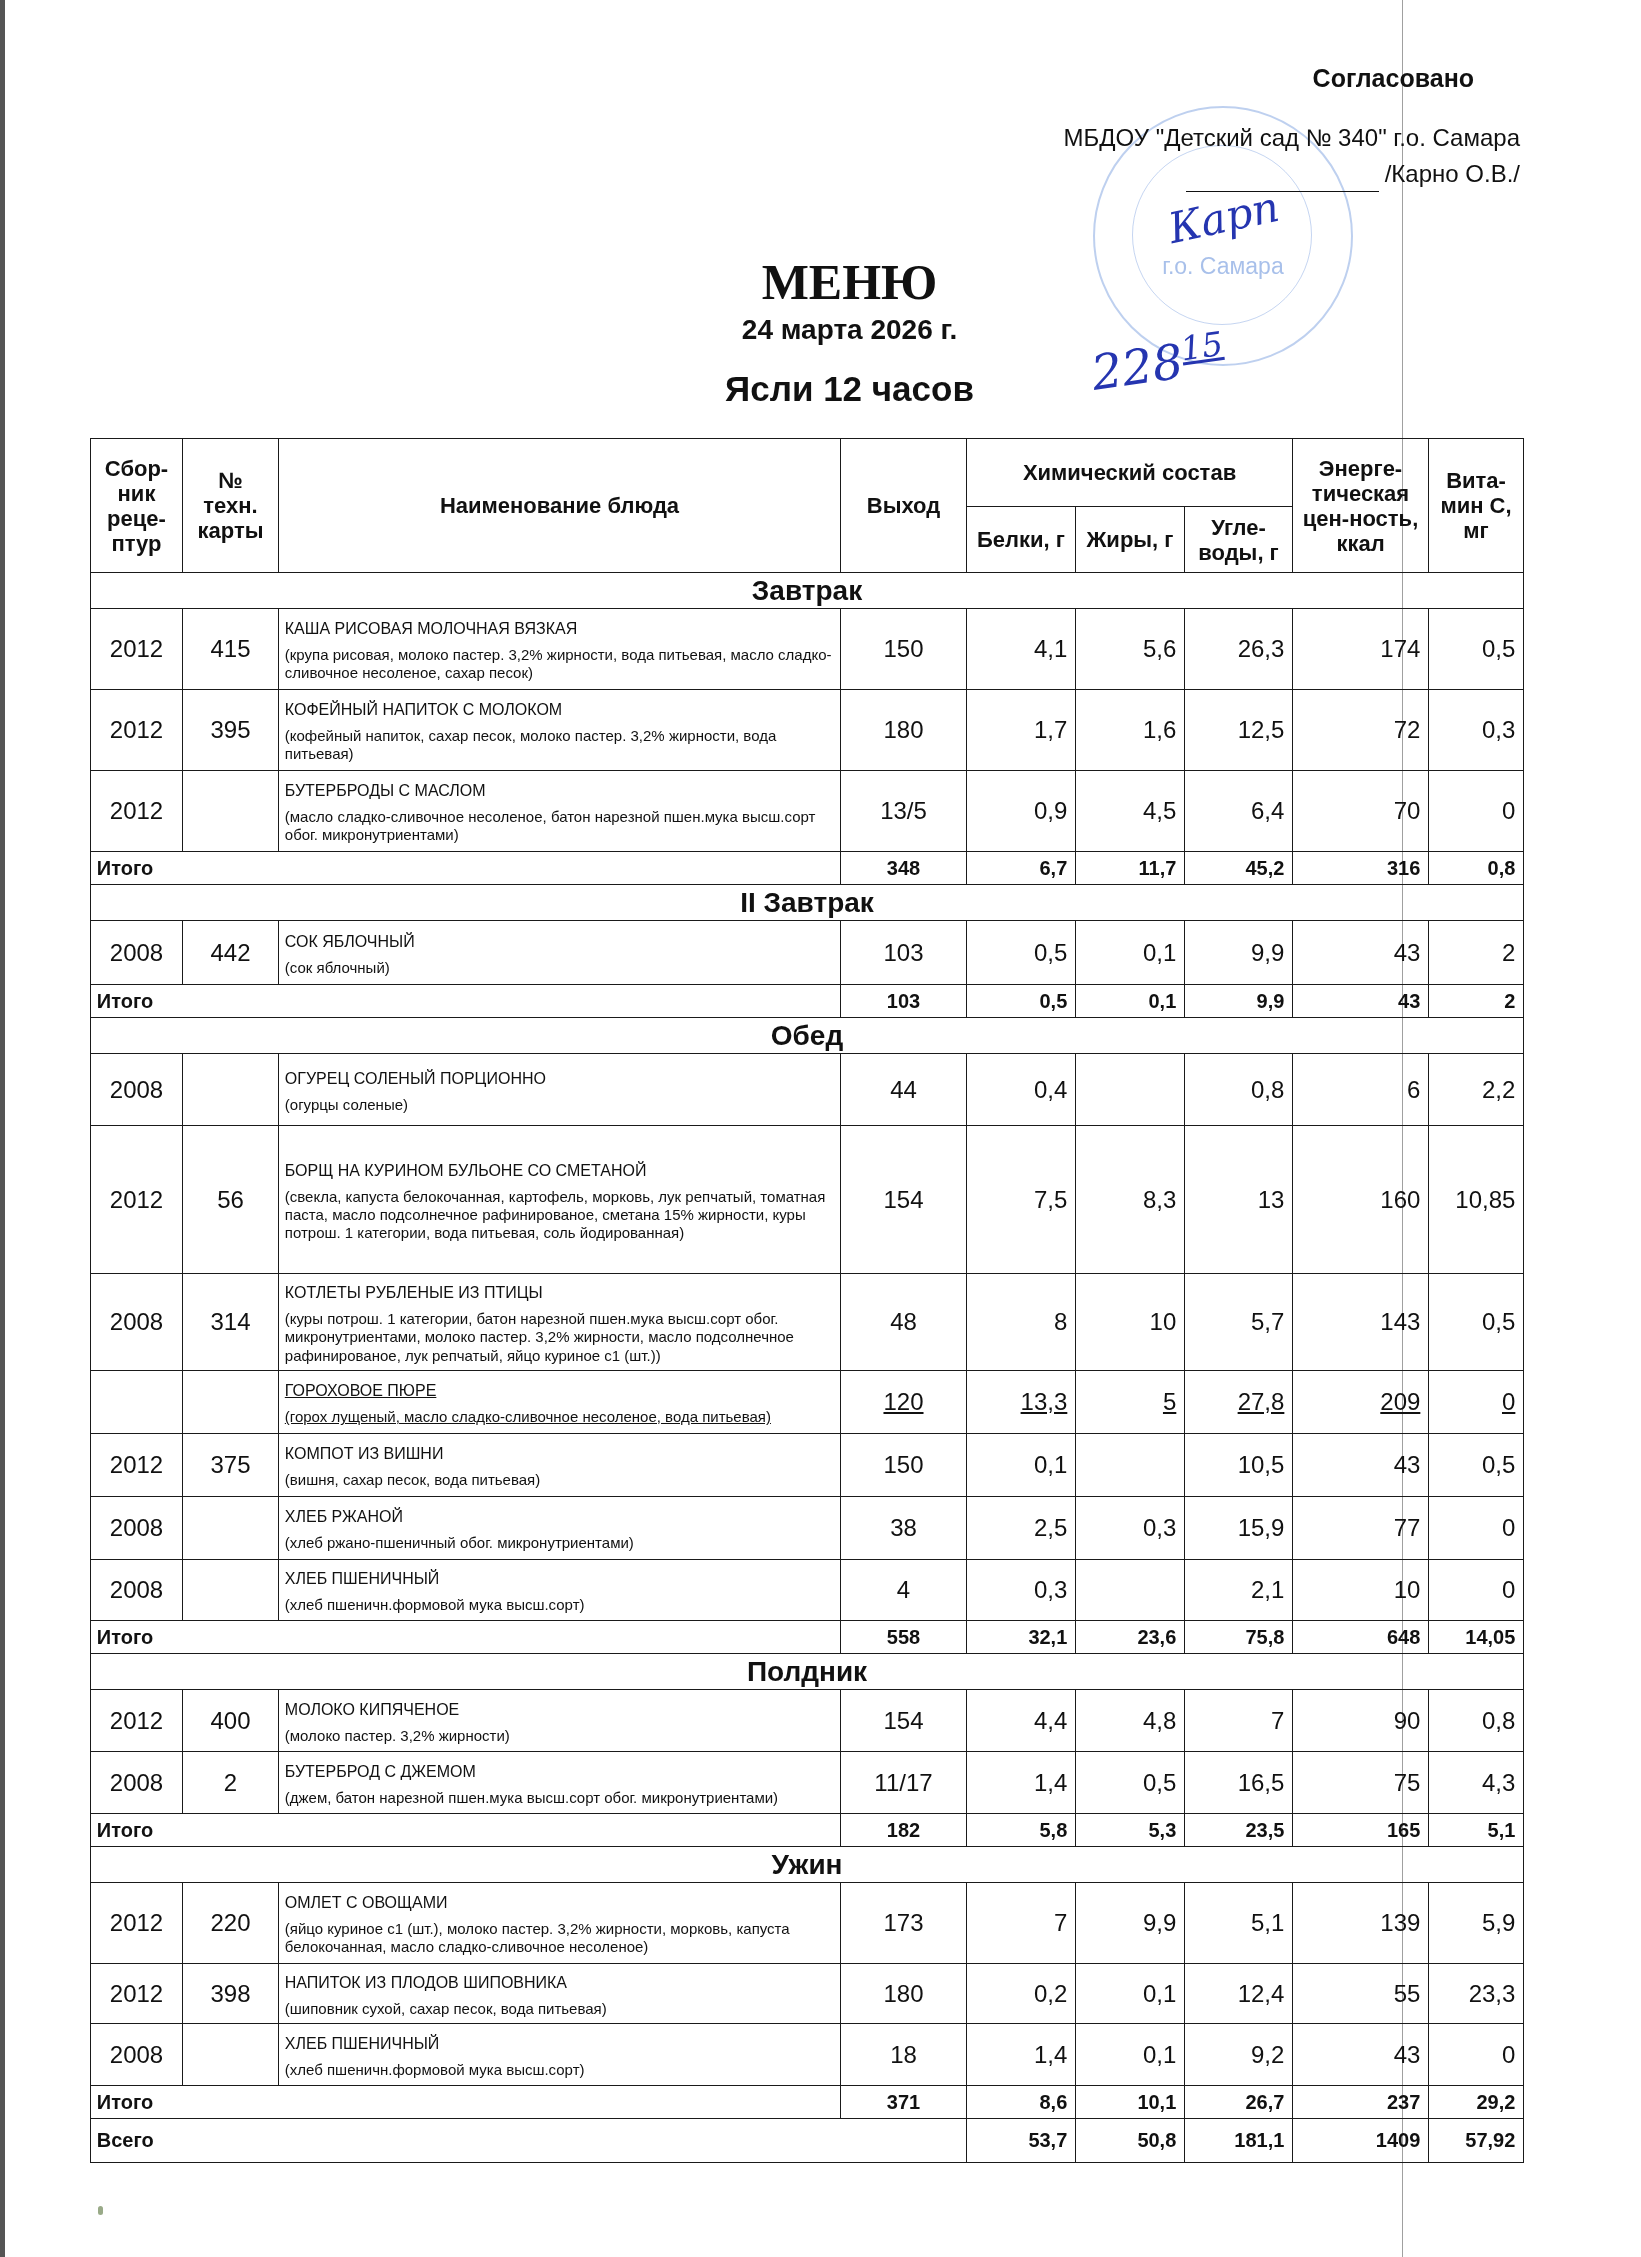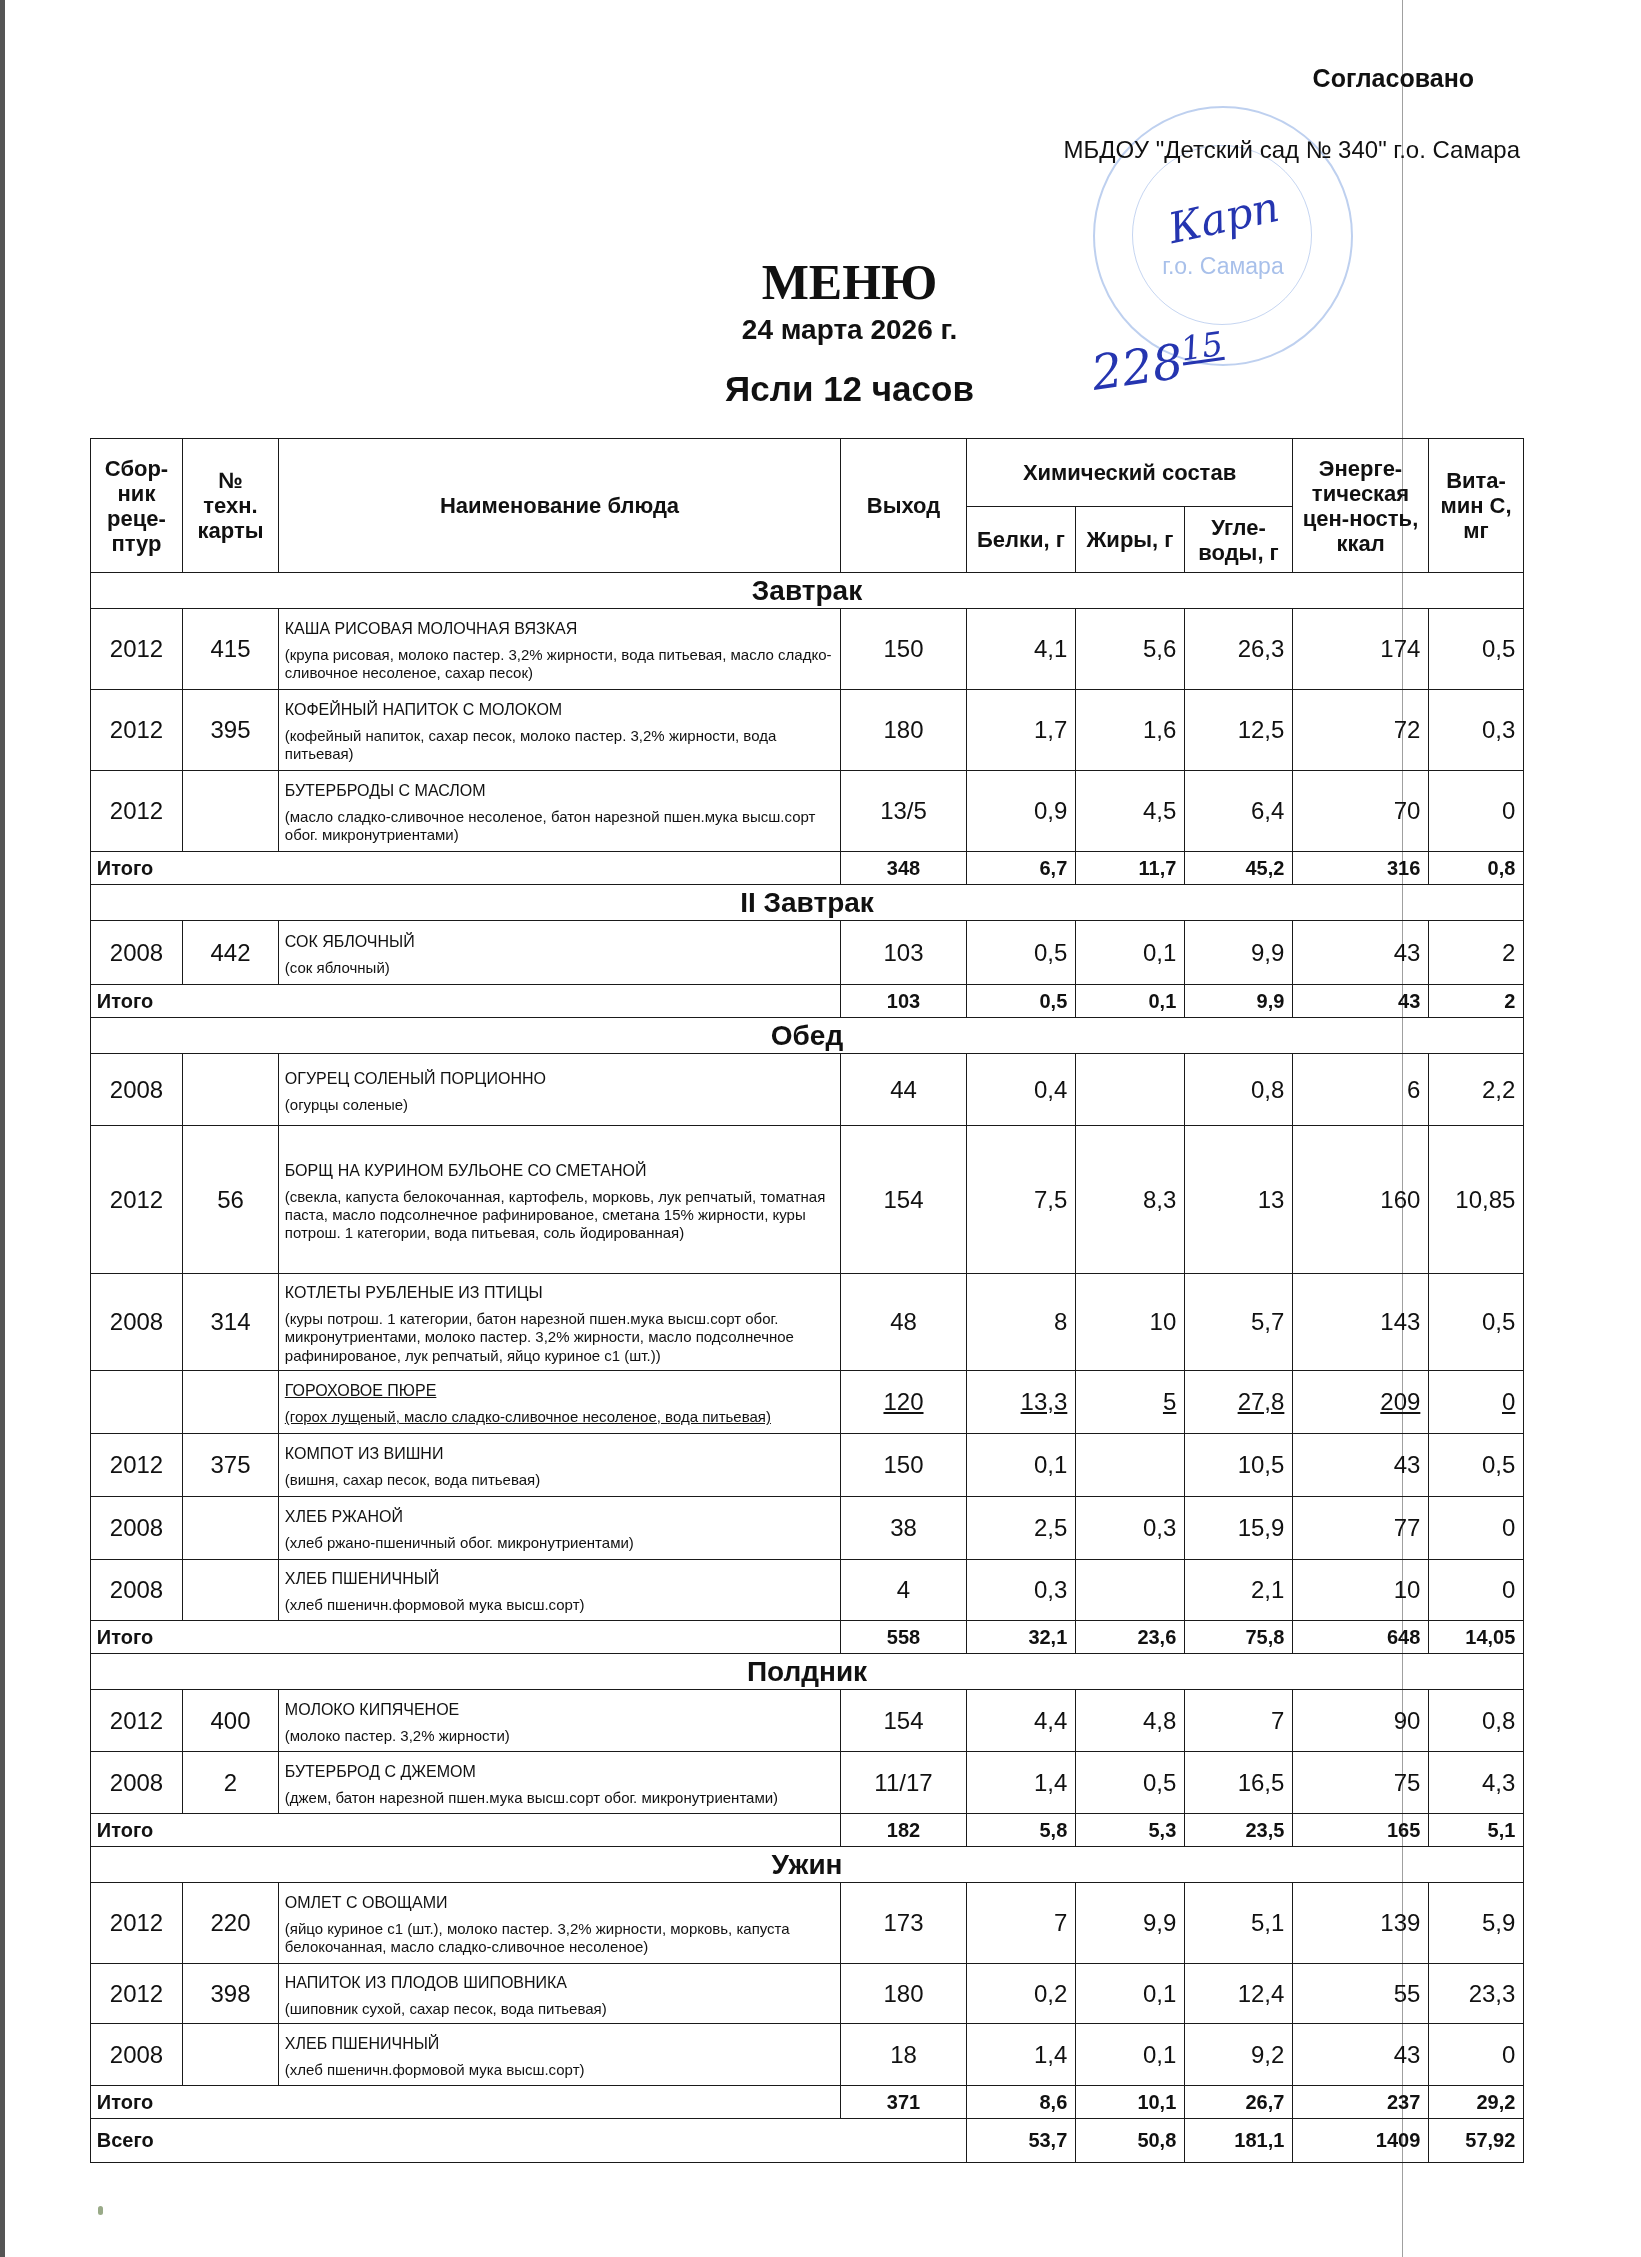--- a/index.html
+++ b/index.html
@@ -1,20 +1,20 @@
 <!DOCTYPE html>
 <html><head>
 <meta charset="utf-8">
 <style>
   html, body { margin:0; padding:0; }
   body { width:1641px; height:2257px; background:#fff; position:relative; overflow:hidden; font-family:"Liberation Sans", sans-serif; color:#111; }
   .scanedge { position:absolute; left:0; top:0; width:4.8px; height:2257px; background:#555; }
   .scanline { position:absolute; left:1402px; top:0; width:1px; height:2257px; background:#777; opacity:.7; }
   .approval { position:absolute; right:121px; top:60px; text-align:right; font-size:24px; line-height:36px; }
-  .approval .agreed { font-weight:bold; font-size:25px; margin-right:46px; margin-bottom:36px; }
+  .approval .agreed { font-weight:bold; font-size:25px; margin-right:46px; margin-bottom:24px; }
   .approval .signline { display:inline-block; width:193px; border-bottom:1.9px solid #111; margin-right:5.8px; height:27px; vertical-align:bottom; }
   .stamp { position:absolute; left:1093px; top:106px; width:256px; height:256px; border-radius:50%; border:2.9px solid rgba(110,150,220,.45); }
   .stamp .inner { position:absolute; left:37px; top:37px; width:178px; height:178px; border-radius:50%; border:1.9px solid rgba(110,150,220,.4); }
   .stamp .city { position:absolute; left:0; right:0; top:145px; text-align:center; color:rgba(110,150,220,.6); font-size:23px; }
   .signature { position:absolute; left:1168px; top:193px; color:#2535b0; font-family:"DejaVu Serif", serif; font-style:italic; font-size:42px; transform:rotate(-12deg); }
   .handnum { position:absolute; left:1091px; top:333px; color:#2535b0; font-family:"DejaVu Serif", serif; font-style:italic; font-size:48px; transform:rotate(-8deg); }
   .handnum sup { font-size:33px; text-decoration:underline; }
   .title { position:absolute; left:0; width:1699px; text-align:center; }
   .t1 { top:253px; font-family:"Liberation Serif", serif; font-weight:bold; font-size:50px; }
   .t2 { top:314px; font-weight:bold; font-size:28px; }
@@ -37,20 +37,21 @@
 <div class="scanline"></div>
 
 <div class="stamp">
   <div class="inner"></div>
   <div class="city">г.о. Самара</div>
 </div>
 
 <div class="approval">
   <div class="agreed">Согласовано</div>
   <div>МБДОУ "Детский сад № 340" г.о. Самара</div>
+  <div><span class="signline"></span><span>/Карно О.В./</span></div>
 </div>
 
 <div class="signature">Карп</div>
 <div class="handnum"><span>228</span><sup>15</sup></div>
 
 <div class="title t1">МЕНЮ</div>
 <div class="title t2">24 марта 2026 г.</div>
 <div class="title t3">Ясли 12 часов</div>
 
 <table>

